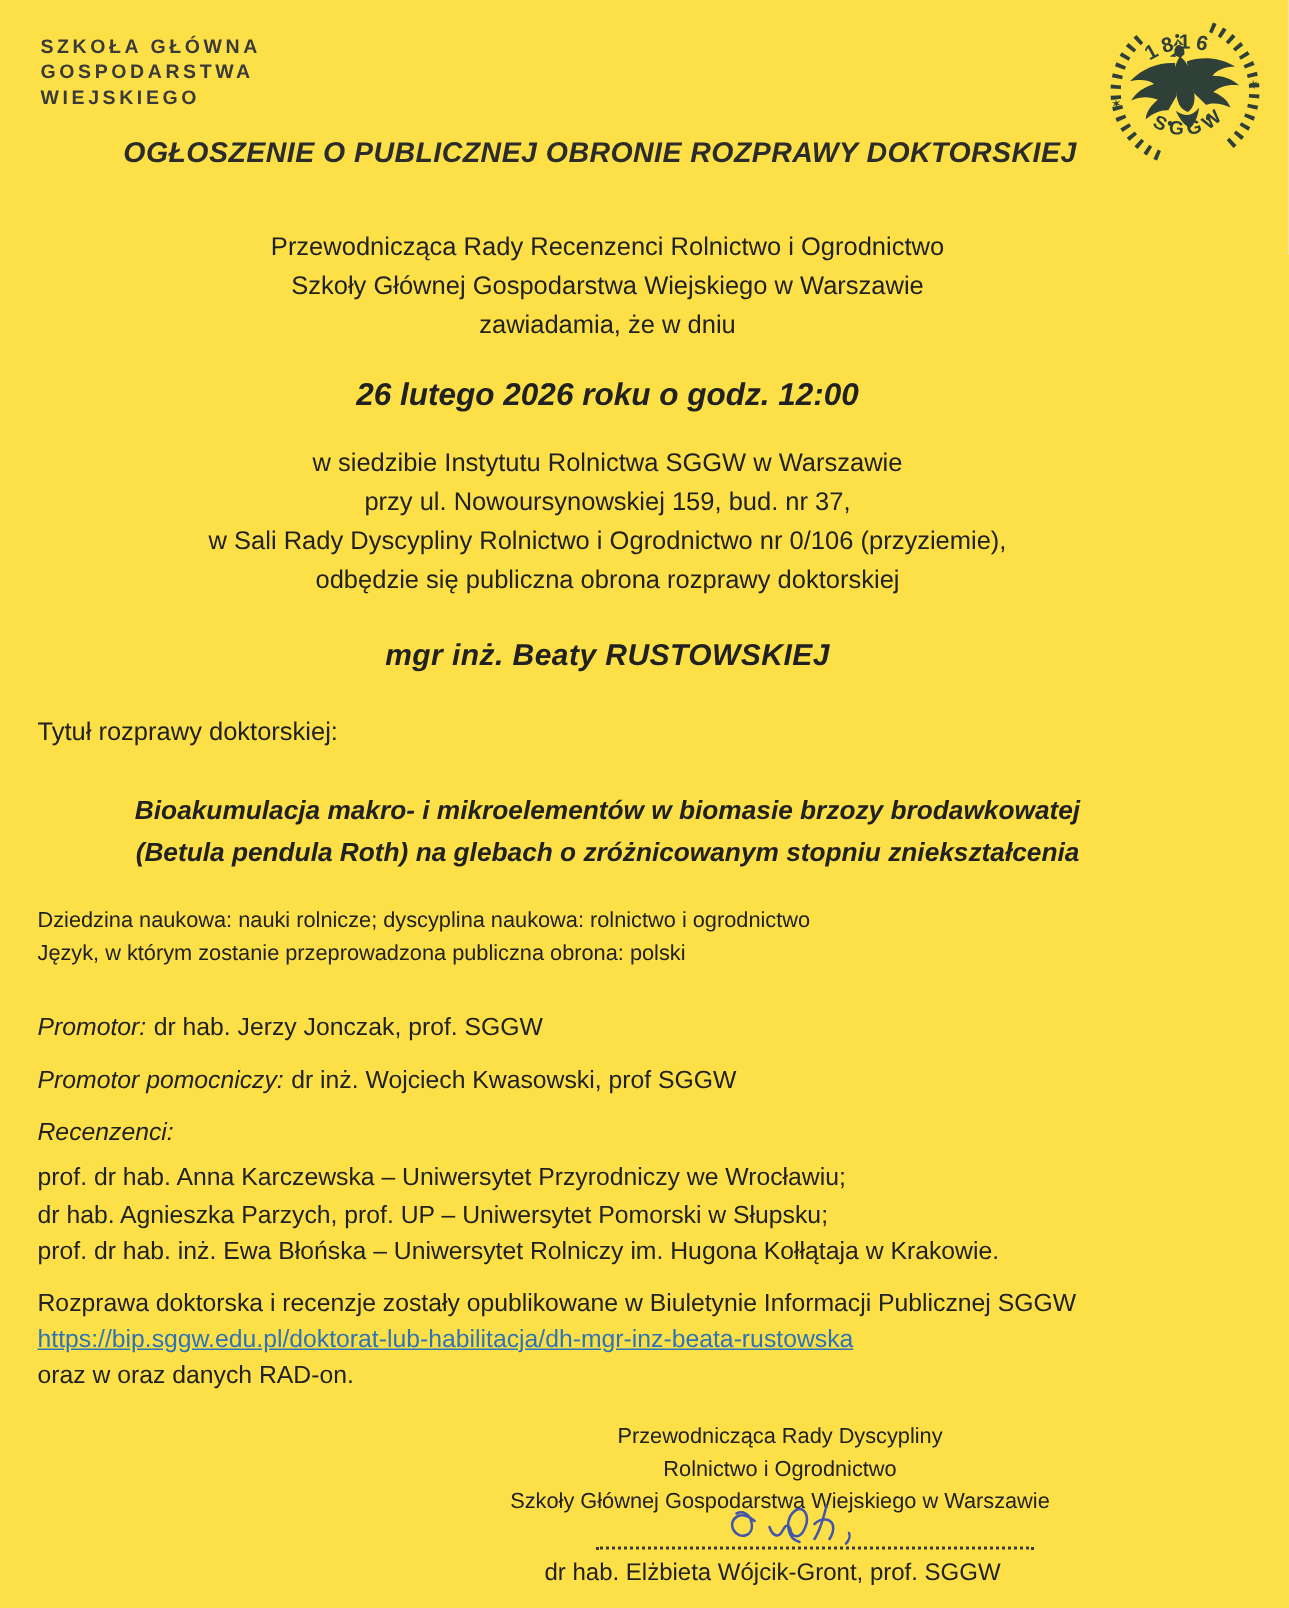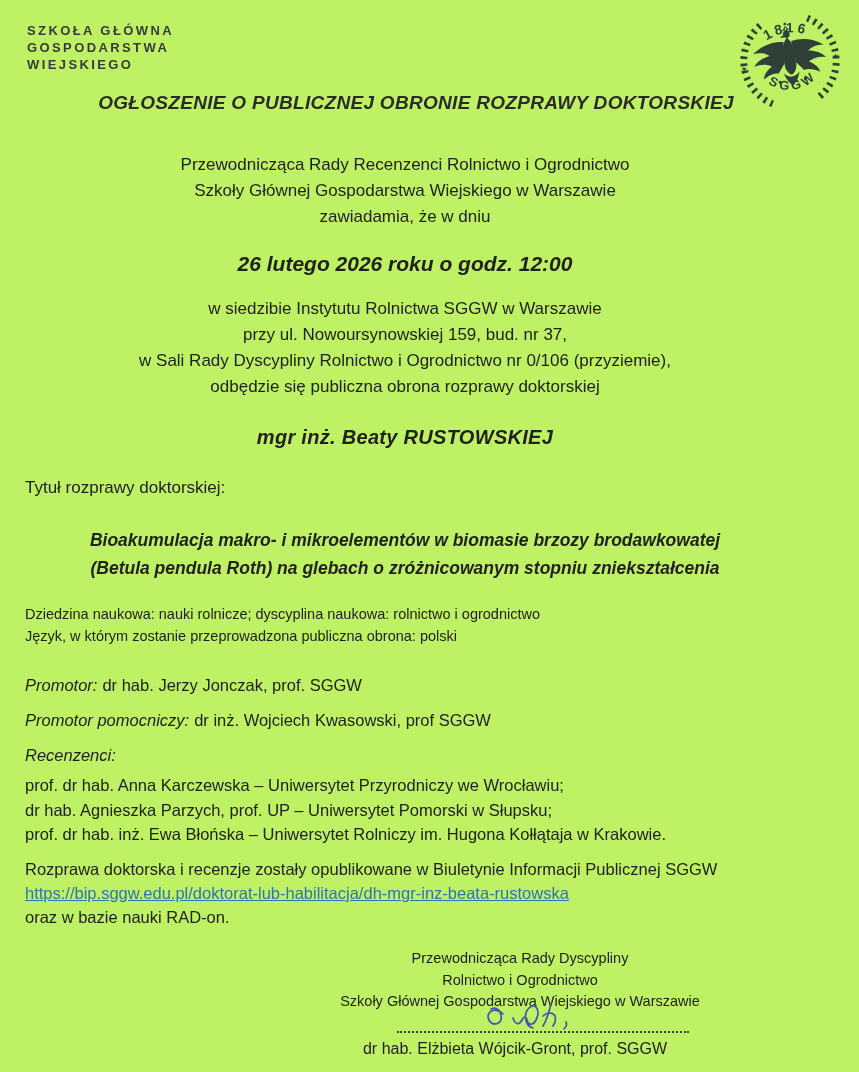--- a/index.html
+++ b/index.html
@@ -1,36 +1,36 @@
 <!DOCTYPE html>
 <html><head>
 <meta charset="utf-8">
 <style>
   html,body{margin:0;padding:0;background:#e8e8e8;}
   .page{
     position:relative;
     width:859px;height:1072px;
     margin:0 auto;
-    background:#bef264;
+    background:#fde047;
     font-family:"Liberation Sans","DejaVu Sans",sans-serif;
     color:#212121;
     overflow:hidden;
   }
   .abs{position:absolute;}
 
   
   .uni-name{
     top:22px;left:27px;
     font-size:13px;font-weight:bold;letter-spacing:2.4px;
     line-height:17px;color:#3a3a3a;
   }
   .logo{top:2px;left:728px;width:124px;height:118px;}
   .doc-title{
     top:92px;left:0;width:800px;text-align:center;
-    font-style:italic;font-weight:600;font-size:19px;letter-spacing:.3px;color:#2b2b2b;padding-left:16px;
+    font-style:italic;font-weight:600;font-size:19px;letter-spacing:.3px;color:#2b2b2b;
   }
 
   
   .col{left:0;width:810px;text-align:center;}
   .intro{top:152px;font-size:17px;line-height:26px;}
   .datetime{top:252px;font-size:21px;font-style:italic;font-weight:700;}
   .venue{top:296px;font-size:17px;line-height:26px;}
   .candidate{top:426px;font-size:20px;font-style:italic;font-weight:600;letter-spacing:.3px;}
 
   
@@ -144,21 +144,21 @@
   <div class="abs reviewers-label">Recenzenci:</div>
   <div class="abs reviewers">
     <div>prof. dr hab. Anna Karczewska – Uniwersytet Przyrodniczy we Wrocławiu;</div>
     <div>dr hab. Agnieszka Parzych, prof. UP – Uniwersytet Pomorski w Słupsku;</div>
     <div>prof. dr hab. inż. Ewa Błońska – Uniwersytet Rolniczy im. Hugona Kołłątaja w Krakowie.</div>
   </div>
 
   <div class="abs publication">
     <div>Rozprawa doktorska i recenzje zostały opublikowane w Biuletynie Informacji Publicznej SGGW</div>
     <div><a href="#">https://bip.sggw.edu.pl/doktorat-lub-habilitacja/dh-mgr-inz-beata-rustowska</a></div>
-    <div>oraz w bazie nauki RAD-on.</div>
+    <div>oraz w oraz danych RAD-on.</div>
   </div>
 
   <div class="abs sig-role">
     <div>Przewodnicząca Rady Dyscypliny</div>
     <div>Rolnictwo i Ogrodnictwo</div>
     <div>Szkoły Głównej Gospodarstwa Wiejskiego w Warszawie</div>
   </div>
 
   <div class="abs sig-scribble">
     <svg width="140" height="38" viewBox="0 0 140 38">

